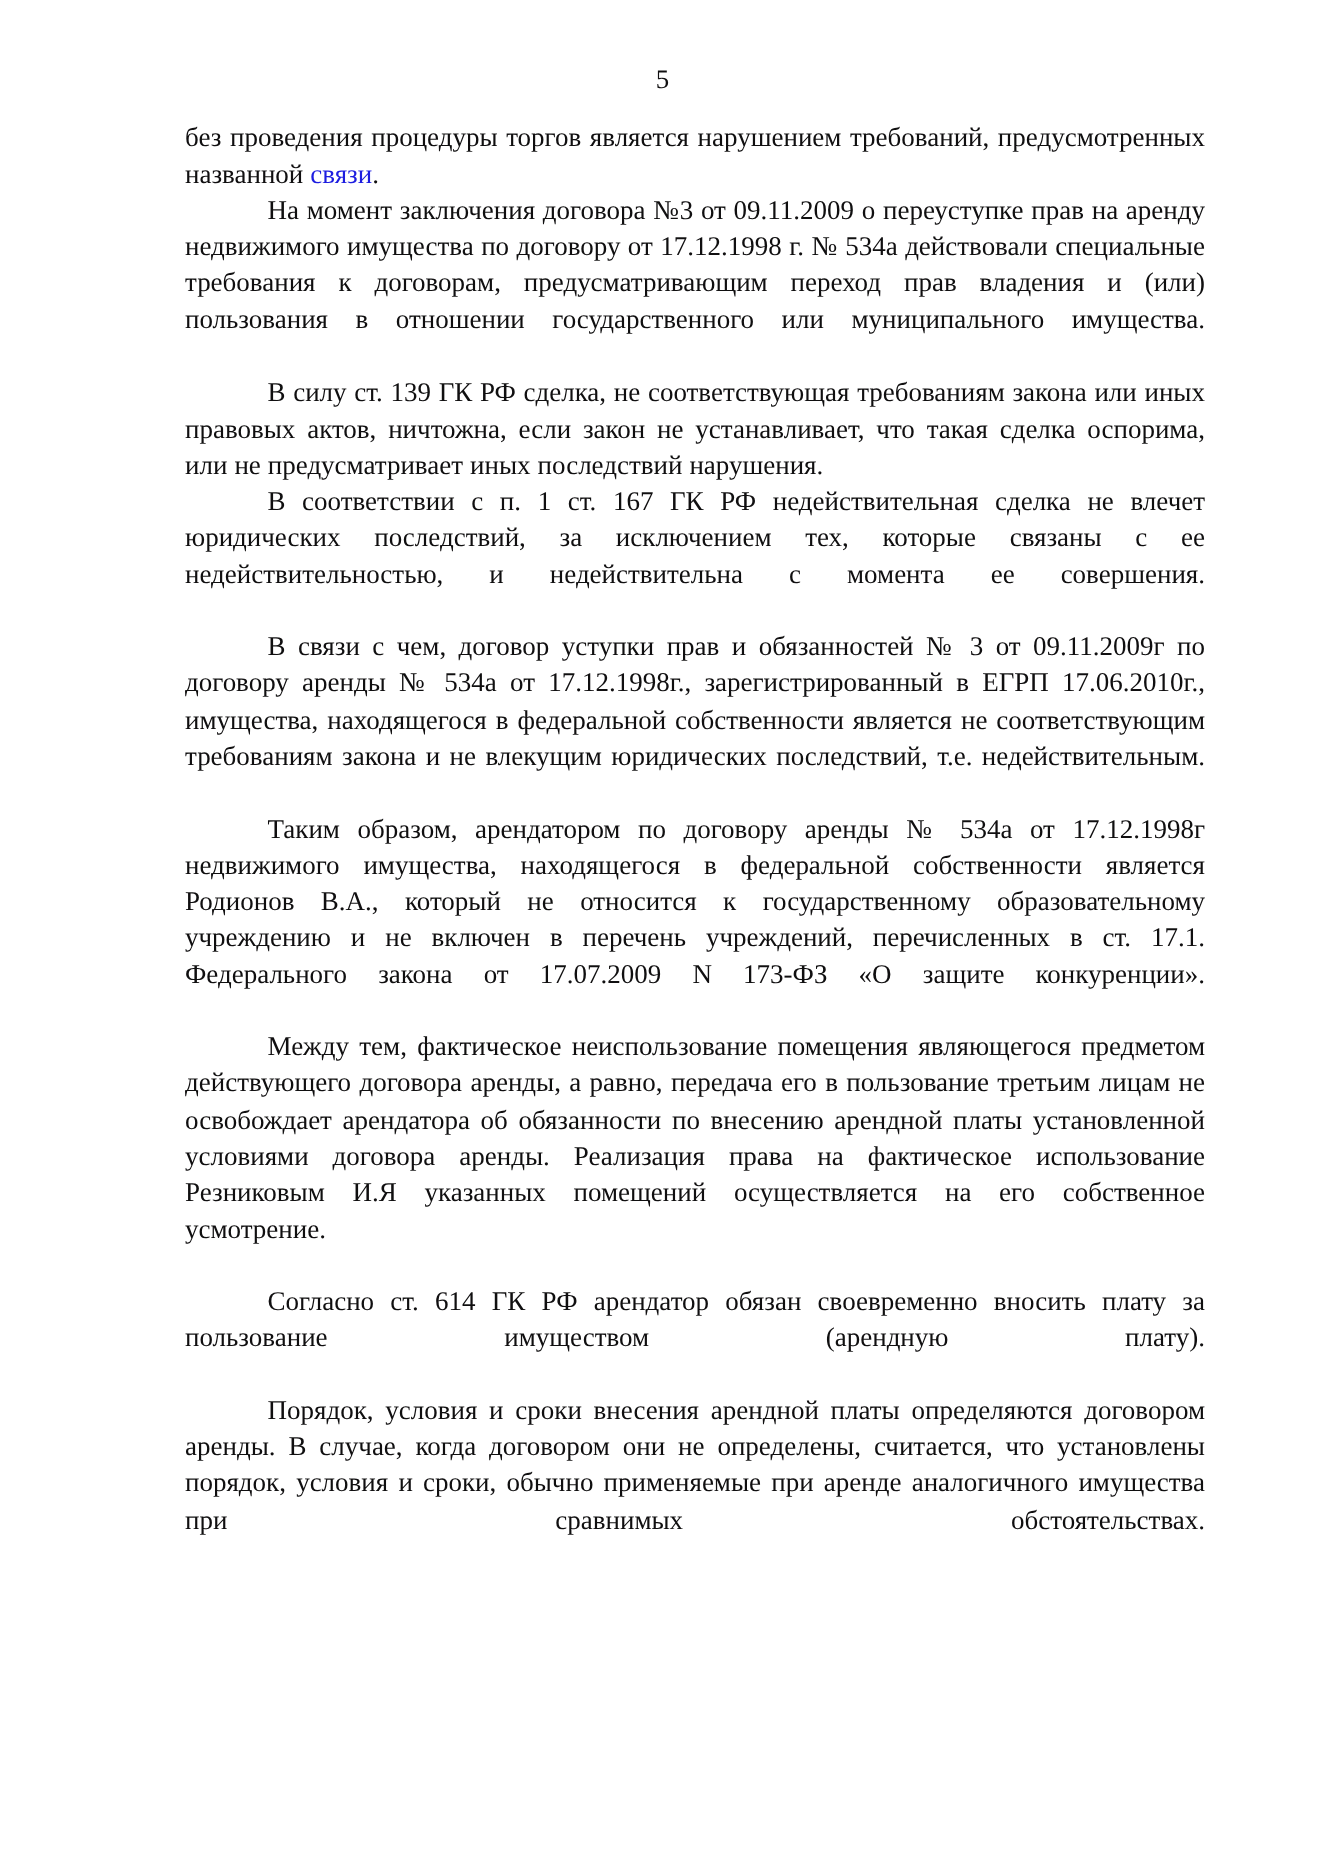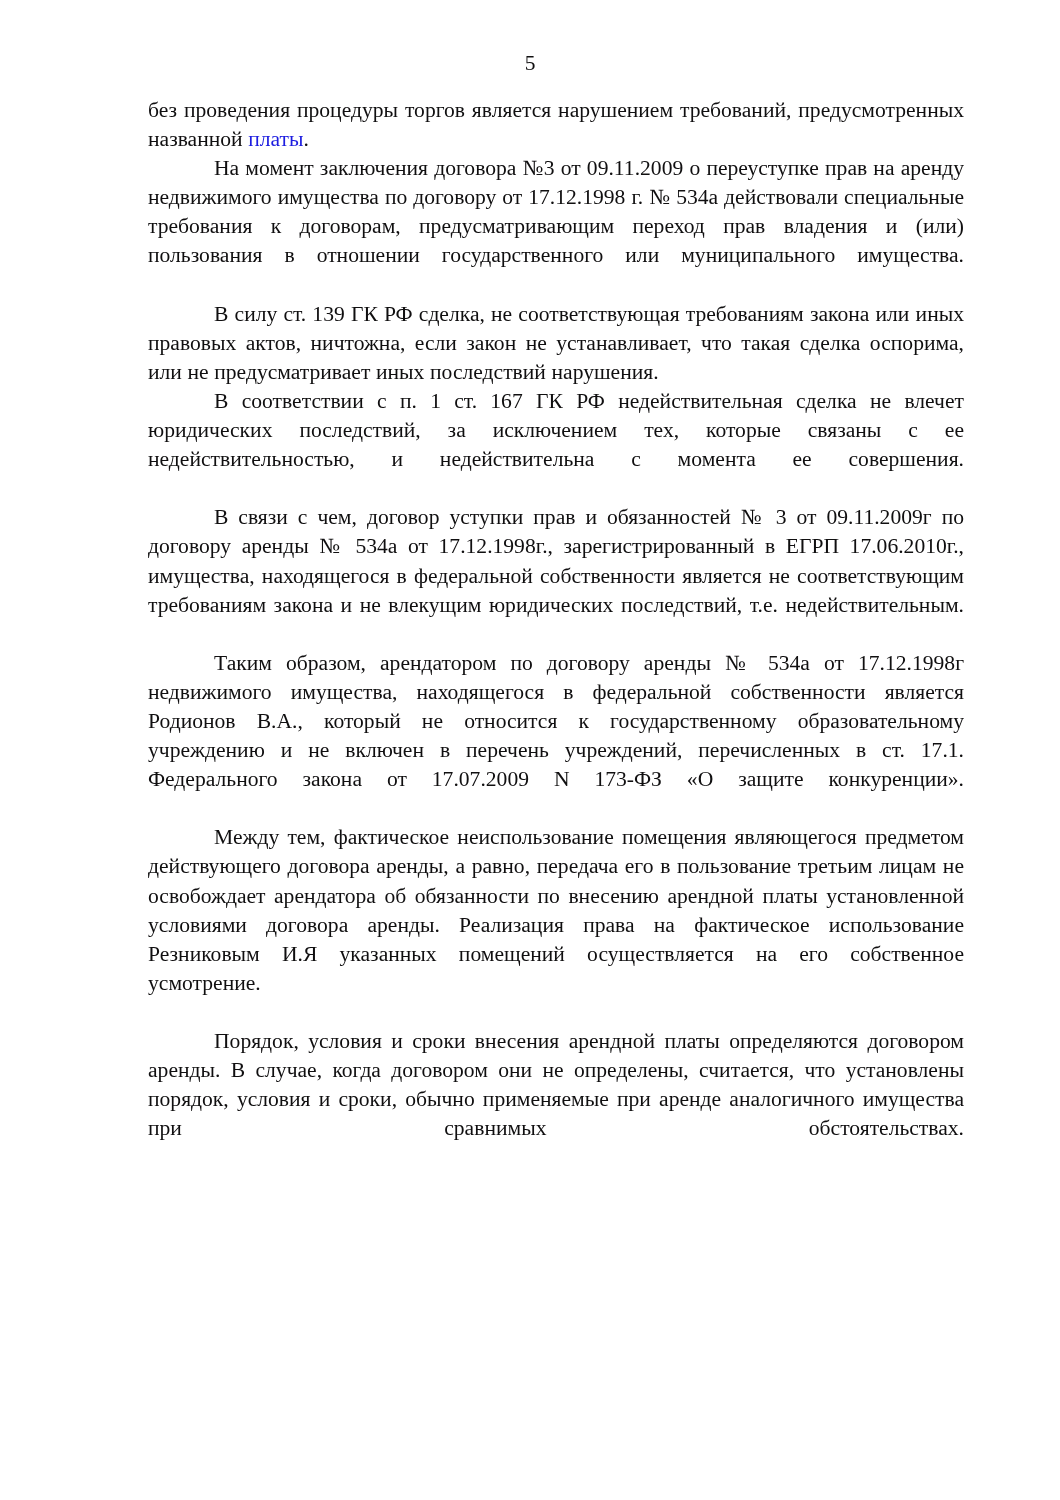--- a/index.html
+++ b/index.html
@@ -65,34 +65,35 @@
 </style>
 </head>
 <body>
 
 <div class="page">
 
   <div class="page-number">5</div>
 
   <div class="body-text">
 
-    <p class="para no-indent"><span>без проведения процедуры торгов является нарушением требований, предусмотренных названной </span><span class="lnk">платы</span><span>.</span></p>
+    <p class="para no-indent"><span>без проведения процедуры торгов является нарушением требований, предусмотренных названной </span><span class="lnk">связи</span><span>.</span></p>
 
     <p class="para stretch-last">На момент заключения договора №3 от 09.11.2009  о переуступке прав на аренду недвижимого имущества по договору от 17.12.1998 г. № 534а действовали специальные требования к договорам, предусматривающим переход прав владения и (или) пользования в отношении государственного или муниципального имущества.</p>
 
 
     <p class="para">В силу ст. 139 ГК РФ сделка, не соответствующая требованиям закона или иных правовых актов, ничтожна, если закон не устанавливает, что такая сделка оспорима, или не предусматривает иных последствий нарушения.</p>
 
     <p class="para stretch-last">В соответствии с п. 1 ст. 167 ГК РФ недействительная сделка не влечет юридических последствий, за исключением тех, которые связаны с ее недействительностью, и недействительна с момента ее совершения.</p>
 
     <p class="para stretch-last">В связи с чем, договор уступки прав и обязанностей № 3 от 09.11.2009г по договору аренды № 534а от 17.12.1998г., зарегистрированный в ЕГРП 17.06.2010г., имущества, находящегося в федеральной собственности является не соответствующим требованиям закона и не влекущим юридических последствий, т.е. недействительным.</p>
 
     <p class="para stretch-last">Таким образом, арендатором по договору аренды № 534а от 17.12.1998г недвижимого имущества, находящегося в федеральной собственности является Родионов В.А., который не относится к государственному образовательному учреждению и не включен в перечень учреждений, перечисленных в ст. 17.1. Федерального закона от 17.07.2009 N 173-ФЗ «О защите конкуренции».</p>
 
     <p class="para stretch-last">Между тем, фактическое неиспользование помещения являющегося предметом действующего договора аренды, а равно, передача его в пользование третьим лицам не освобождает арендатора об обязанности по внесению арендной платы установленной условиями договора аренды. Реализация права на фактическое использование Резниковым И.Я указанных помещений осуществляется на его собственное усмотрение.</p>
 
 
 
+    <p class="para stretch-last">Согласно ст. 614 ГК РФ арендатор обязан своевременно вносить плату за пользование имуществом (арендную плату).</p>
 
     <p class="para stretch-last">Порядок, условия и сроки внесения арендной платы определяются договором аренды. В случае, когда договором они не определены, считается, что установлены порядок, условия и сроки, обычно применяемые при аренде аналогичного имущества при сравнимых обстоятельствах.</p>
 
   </div>
 </div>
 
 </body></html>

